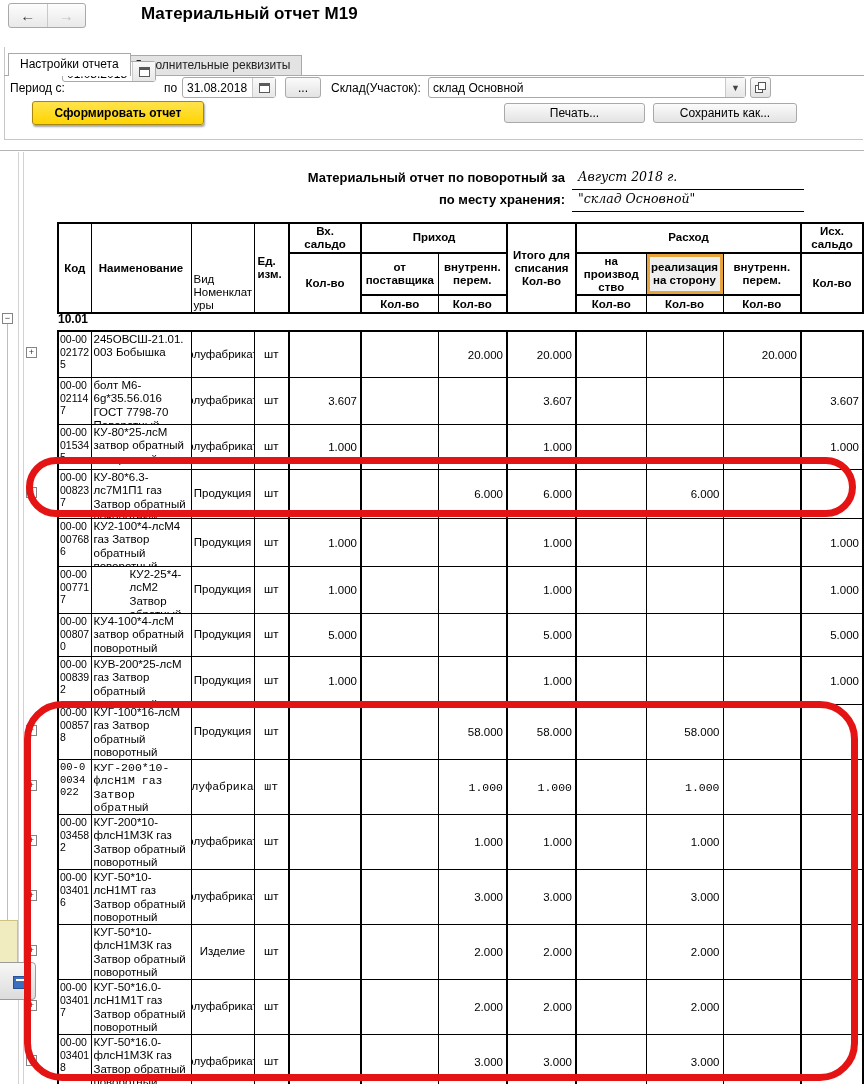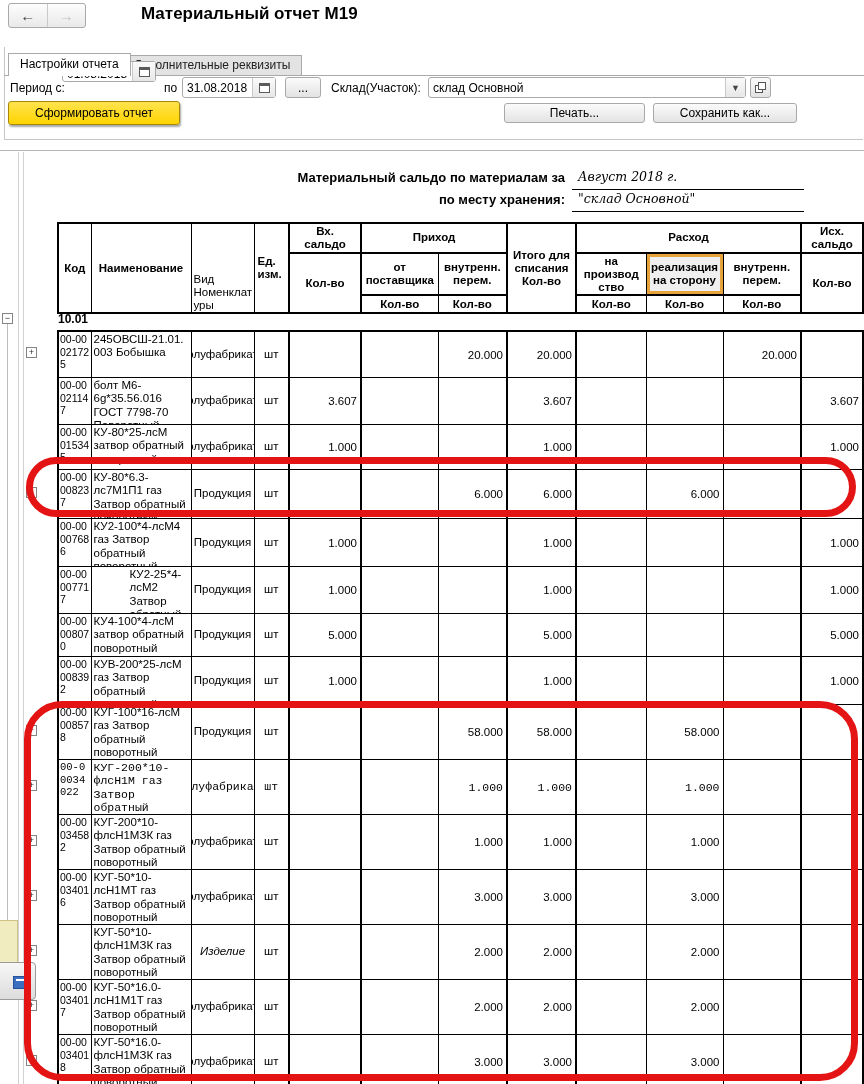--- a/index.html
+++ b/index.html
@@ -28,22 +28,22 @@
              padding:0 0 0 4px;flex:1;min-width:0;background:transparent;}
   .fbtn{width:22px;align-self:stretch;border-left:1px solid #C9C9C9;display:flex;align-items:center;
         justify-content:center;background:linear-gradient(#FAFAFA,#E7E7E7);}
   .cal-icon{width:11px;height:10px;border:1px solid #5A5A5A;border-top-width:3px;background:#fff;box-sizing:border-box;}
   .chev{font-size:9px;color:#444;}
   .open-icon{position:relative;width:11px;height:11px;}
   .open-icon:before{content:"";position:absolute;left:0;bottom:0;width:6px;height:6px;border:1px solid #555;background:#fff;}
   .open-icon:after{content:"";position:absolute;right:0;top:0;width:6px;height:6px;border:1px solid #555;background:#fff;}
   .btn{position:absolute;box-sizing:border-box;border:1px solid #A9A9A9;border-radius:3px;font-size:12px;
        display:flex;align-items:center;justify-content:center;background:linear-gradient(#FBFBFB,#E3E3E3);cursor:default;}
-  .btn.gen{background:linear-gradient(#FFE34D,#FFD400);border:1px solid #A8880A;font-weight:normal;
-           box-shadow:1px 2px 2px rgba(0,0,0,0.35);}
+  .btn.gen{background:linear-gradient(#FFE34D,#FFD400);border:1px solid #A8880A;font-weight:bold;
+           box-shadow:1px 2px 2px rgba(0,0,0,0.35);margin-left:24px;}
   
   .report-top{position:absolute;left:0;top:150px;width:864px;height:1px;background:#B5B5B5;}
   .vsep{position:absolute;top:152px;height:932px;width:1px;background:#D2D2D2;}
   .rpt-t{position:absolute;left:140px;width:425px;text-align:right;font-weight:bold;font-size:13px;}
   .rpt-v{position:absolute;left:578px;font-family:"DejaVu Serif",serif;font-style:italic;font-size:12.5px;}
   .uline{position:absolute;left:572px;width:232px;height:1px;background:#000;}
   .grp{position:absolute;left:58px;top:312px;font-size:12px;font-weight:bold;}
   
   .rt{border-collapse:collapse;table-layout:fixed;width:805px;border:2px solid #000;}
   .rt th,.rt td{border:1px solid #000;padding:0;box-sizing:border-box;font-size:11.5px;overflow:hidden;}
@@ -126,21 +126,21 @@
     </div>
 
   <div class="btn gen" style="left:8px;top:101px;width:172px;height:24px;">Сформировать отчет</div>
   <div class="btn" style="left:504px;top:103px;width:141px;height:20px;">Печать...</div>
   <div class="btn" style="left:653px;top:103px;width:144px;height:20px;">Сохранить как...</div>
 
   <div class="report-top"></div>
   <div class="vsep" style="left:18px;"></div>
   <div class="vsep" style="left:23px;"></div>
 
-  <div class="rpt-t" style="top:170px;">Материальный сальдо по материалам за</div>
+  <div class="rpt-t" style="top:170px;">Материальный отчет по поворотный за</div>
   <div class="rpt-v" style="top:169px;">Август 2018 г.</div>
   <div class="uline" style="top:189px;"></div>
   <div class="rpt-t" style="top:192px;">по месту хранения:</div>
   <div class="rpt-v" style="top:191px;">"склад Основной"</div>
   <div class="uline" style="top:211px;"></div>
 
   <table class="rt" id="hdr">
     <colgroup>
         <col style="width:33px">
         <col style="width:100px">
@@ -674,21 +674,21 @@
           </td>
         </tr>
         <tr style="height: 55px;">
           <td class="code">
             <div class="cb" style="height: 54px; margin-left: 44px;">00-00034578</div>
           </td>
           <td class="name">
             <div class="cb" style="height: 54px;">КУГ-50*10-флсН1МЗК газ Затвор обратный поворотный</div>
           </td>
           <td class="kind">
-            <div class="cb" style="height: 54px; font-style: italic;">Изделие</div>
+            <div class="cb" style="height: 54px;">Изделие</div>
           </td>
           <td class="unit">
             <div class="cb" style="height: 54px;">шт</div>
           </td>
           <td class="num bl2">
             <div class="cb" style="height: 54px;"></div>
           </td>
           <td class="num bl2">
             <div class="cb" style="height: 54px;"></div>
           </td>

